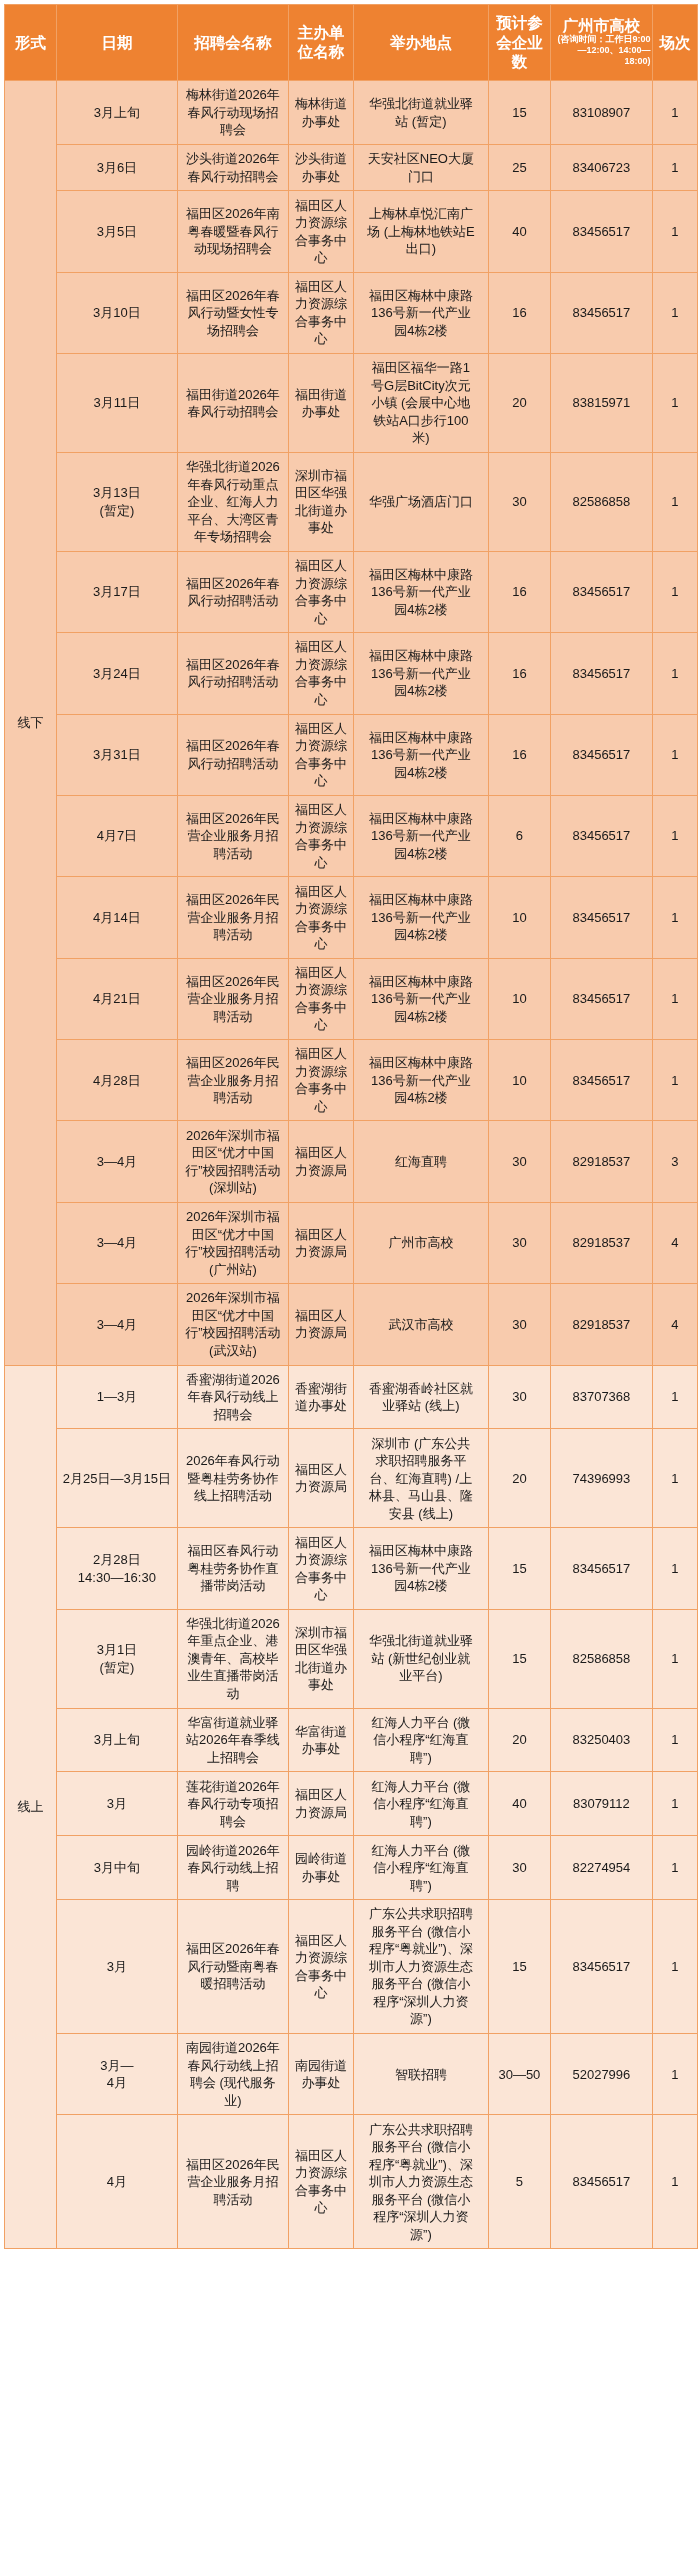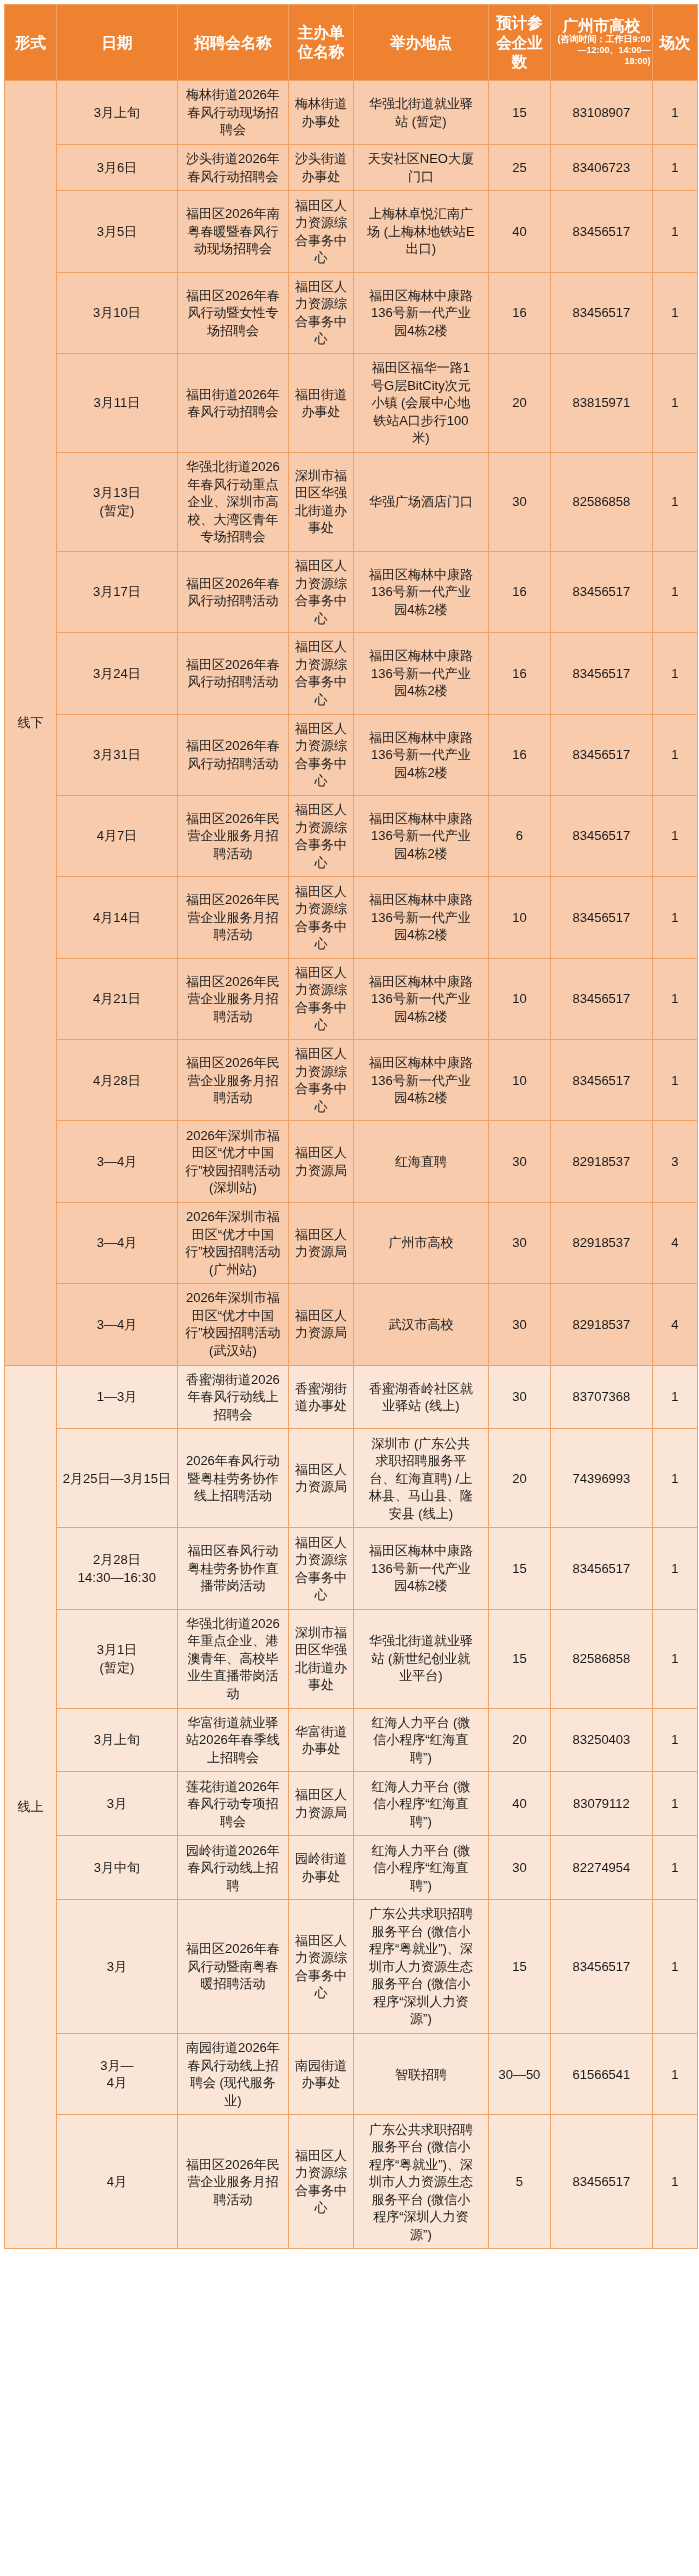--- a/index.html
+++ b/index.html
@@ -96,21 +96,21 @@
           <td class="cell-name">福田街道2026年春风行动招聘会</td>
           <td class="cell-organizer">福田街道办事处</td>
           <td class="cell-venue">福田区福华一路1号G层BitCity次元小镇 (会展中心地铁站A口步行100米)</td>
           <td class="cell-companies">20</td>
           <td class="cell-phone">83815971</td>
           <td class="cell-sessions">1</td>
         </tr>
         <tr class="offline">
           <td class="cell-date pre">3月13日
 (暂定)</td>
-          <td class="cell-name">华强北街道2026年春风行动重点企业、深圳市高校、大湾区青年专场招聘会</td>
+          <td class="cell-name">华强北街道2026年春风行动重点企业、红海人力平台、大湾区青年专场招聘会</td>
           <td class="cell-organizer">深圳市福田区华强北街道办事处</td>
           <td class="cell-venue">华强广场酒店门口</td>
           <td class="cell-companies">30</td>
           <td class="cell-phone">82586858</td>
           <td class="cell-sessions">1</td>
         </tr>
         <tr class="offline">
           <td class="cell-date pre">3月17日</td>
           <td class="cell-name">福田区2026年春风行动招聘活动</td>
           <td class="cell-organizer">福田区人力资源综合事务中心</td>
@@ -275,21 +275,21 @@
           <td class="cell-phone">83456517</td>
           <td class="cell-sessions">1</td>
         </tr>
         <tr class="online">
           <td class="cell-date pre">3月—
 4月</td>
           <td class="cell-name">南园街道2026年春风行动线上招聘会 (现代服务业)</td>
           <td class="cell-organizer">南园街道办事处</td>
           <td class="cell-venue">智联招聘</td>
           <td class="cell-companies">30—50</td>
-          <td class="cell-phone">61566541</td>
+          <td class="cell-phone">52027996</td>
           <td class="cell-sessions">1</td>
         </tr>
         <tr class="online">
           <td class="cell-date pre">4月</td>
           <td class="cell-name">福田区2026年民营企业服务月招聘活动</td>
           <td class="cell-organizer">福田区人力资源综合事务中心</td>
           <td class="cell-venue">广东公共求职招聘服务平台 (微信小程序“粤就业”)、深圳市人力资源生态服务平台 (微信小程序“深圳人力资源”)</td>
           <td class="cell-companies">5</td>
           <td class="cell-phone">83456517</td>
           <td class="cell-sessions">1</td>

